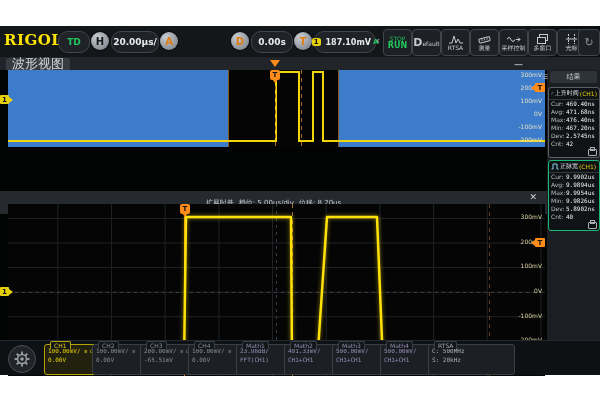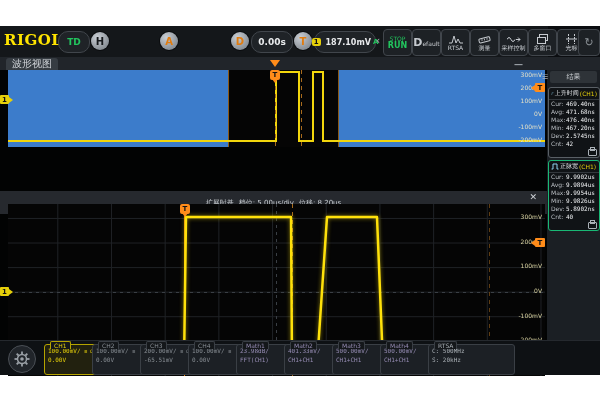--- a/index.html
+++ b/index.html
@@ -18,21 +18,21 @@
   .tinycol{display:flex;flex-direction:column;line-height:1.1;align-items:flex-start;}
   .subtle{color:#9aa0a6;font-size:6px;font-weight:normal;}
   .trig-src{background:#e6d00a;color:#111;border-radius:2px;font-size:7px;font-weight:bold;padding:0 2px;margin-right:3px;}
   .toolbtn{position:absolute;top:3px;width:27px;height:25px;background:#1d2125;border:1px solid #41464c;border-radius:4px;
     display:flex;flex-direction:column;align-items:center;justify-content:center;color:#c6cacf;cursor:pointer;}
   .toolbtn .lbl{font-size:6px;line-height:1;margin-top:1px;color:#cdd1d6;}
   .arr{position:absolute;top:9px;color:#9aa0a6;font-size:10px;font-weight:bold;}
   
   .tabrow{position:absolute;left:0;top:31px;width:600px;height:13px;background:#21252a;}
   .viewtab{position:absolute;left:6px;top:1px;height:12px;padding:0 6px;background:#363c42;border-radius:3px 3px 0 0;
-    color:#d2d6da;font-size:10px;display:flex;align-items:center;}
+    color:#d2d6da;font-size:13px;display:flex;align-items:center;}
   .trig-pos-marker{position:absolute;left:270px;top:3px;width:0;height:0;border-left:5px solid transparent;border-right:5px solid transparent;border-top:7px solid #ff8c1a;}
   .minimize{position:absolute;left:514px;top:2px;color:#9aa0a6;font-size:9px;font-weight:bold;}
   
   .wavearea{position:absolute;left:0;top:44px;width:547px;height:270px;background:#020303;}
   .upper{position:absolute;left:8px;top:0;width:537px;height:77px;background:#3c7ccb;}
   .upper .window{position:absolute;left:220px;top:0;width:109px;height:77px;background:#050505;border-left:1px solid #8a5a1a;border-right:1px solid #8a5a1a;}
   .ylab{position:absolute;right:3px;color:#d8d2a0;font-size:6px;line-height:1;text-align:right;}
   .upper .ylab{color:#e3e0c8;}
   .divider{position:absolute;left:0;top:121px;width:547px;height:23px;background:#26292e;color:#c9ced3;font-size:7px;
     display:flex;align-items:center;justify-content:center;gap:5px;}
@@ -95,20 +95,21 @@
 <body>
 
 <div class="screen">
 
   <div class="topbar">
     <div class="logo">RIGOL</div>
     <div class="pill" style="left:58px;width:30px;">
         <span class="green">TD</span>
       </div>
     <div class="knob" style="left:91px;">H</div>
+    <div class="pill" style="left:111px;width:46px;">20.00μs/</div>
     <div class="knob orange" style="left:160px;">A</div>
     <div class="knob orange" style="left:231px;">D</div>
     <div class="pill" style="left:251px;width:40px;">0.00s</div>
     <div class="knob orange" style="left:294px;">T</div>
     <div class="pill" style="left:314px;width:60px;font-size:8px;">
       <span class="trig-src">1</span>
       <svg width="7" height="9" viewBox="0 0 7 9">
           <path d="M0.5 8 L3.5 8 L3.5 1 L6.5 1" stroke="#d9dcdf" fill="none" stroke-width="1"></path>
         </svg>
       <span style="margin:0 2px">187.10mV</span>

